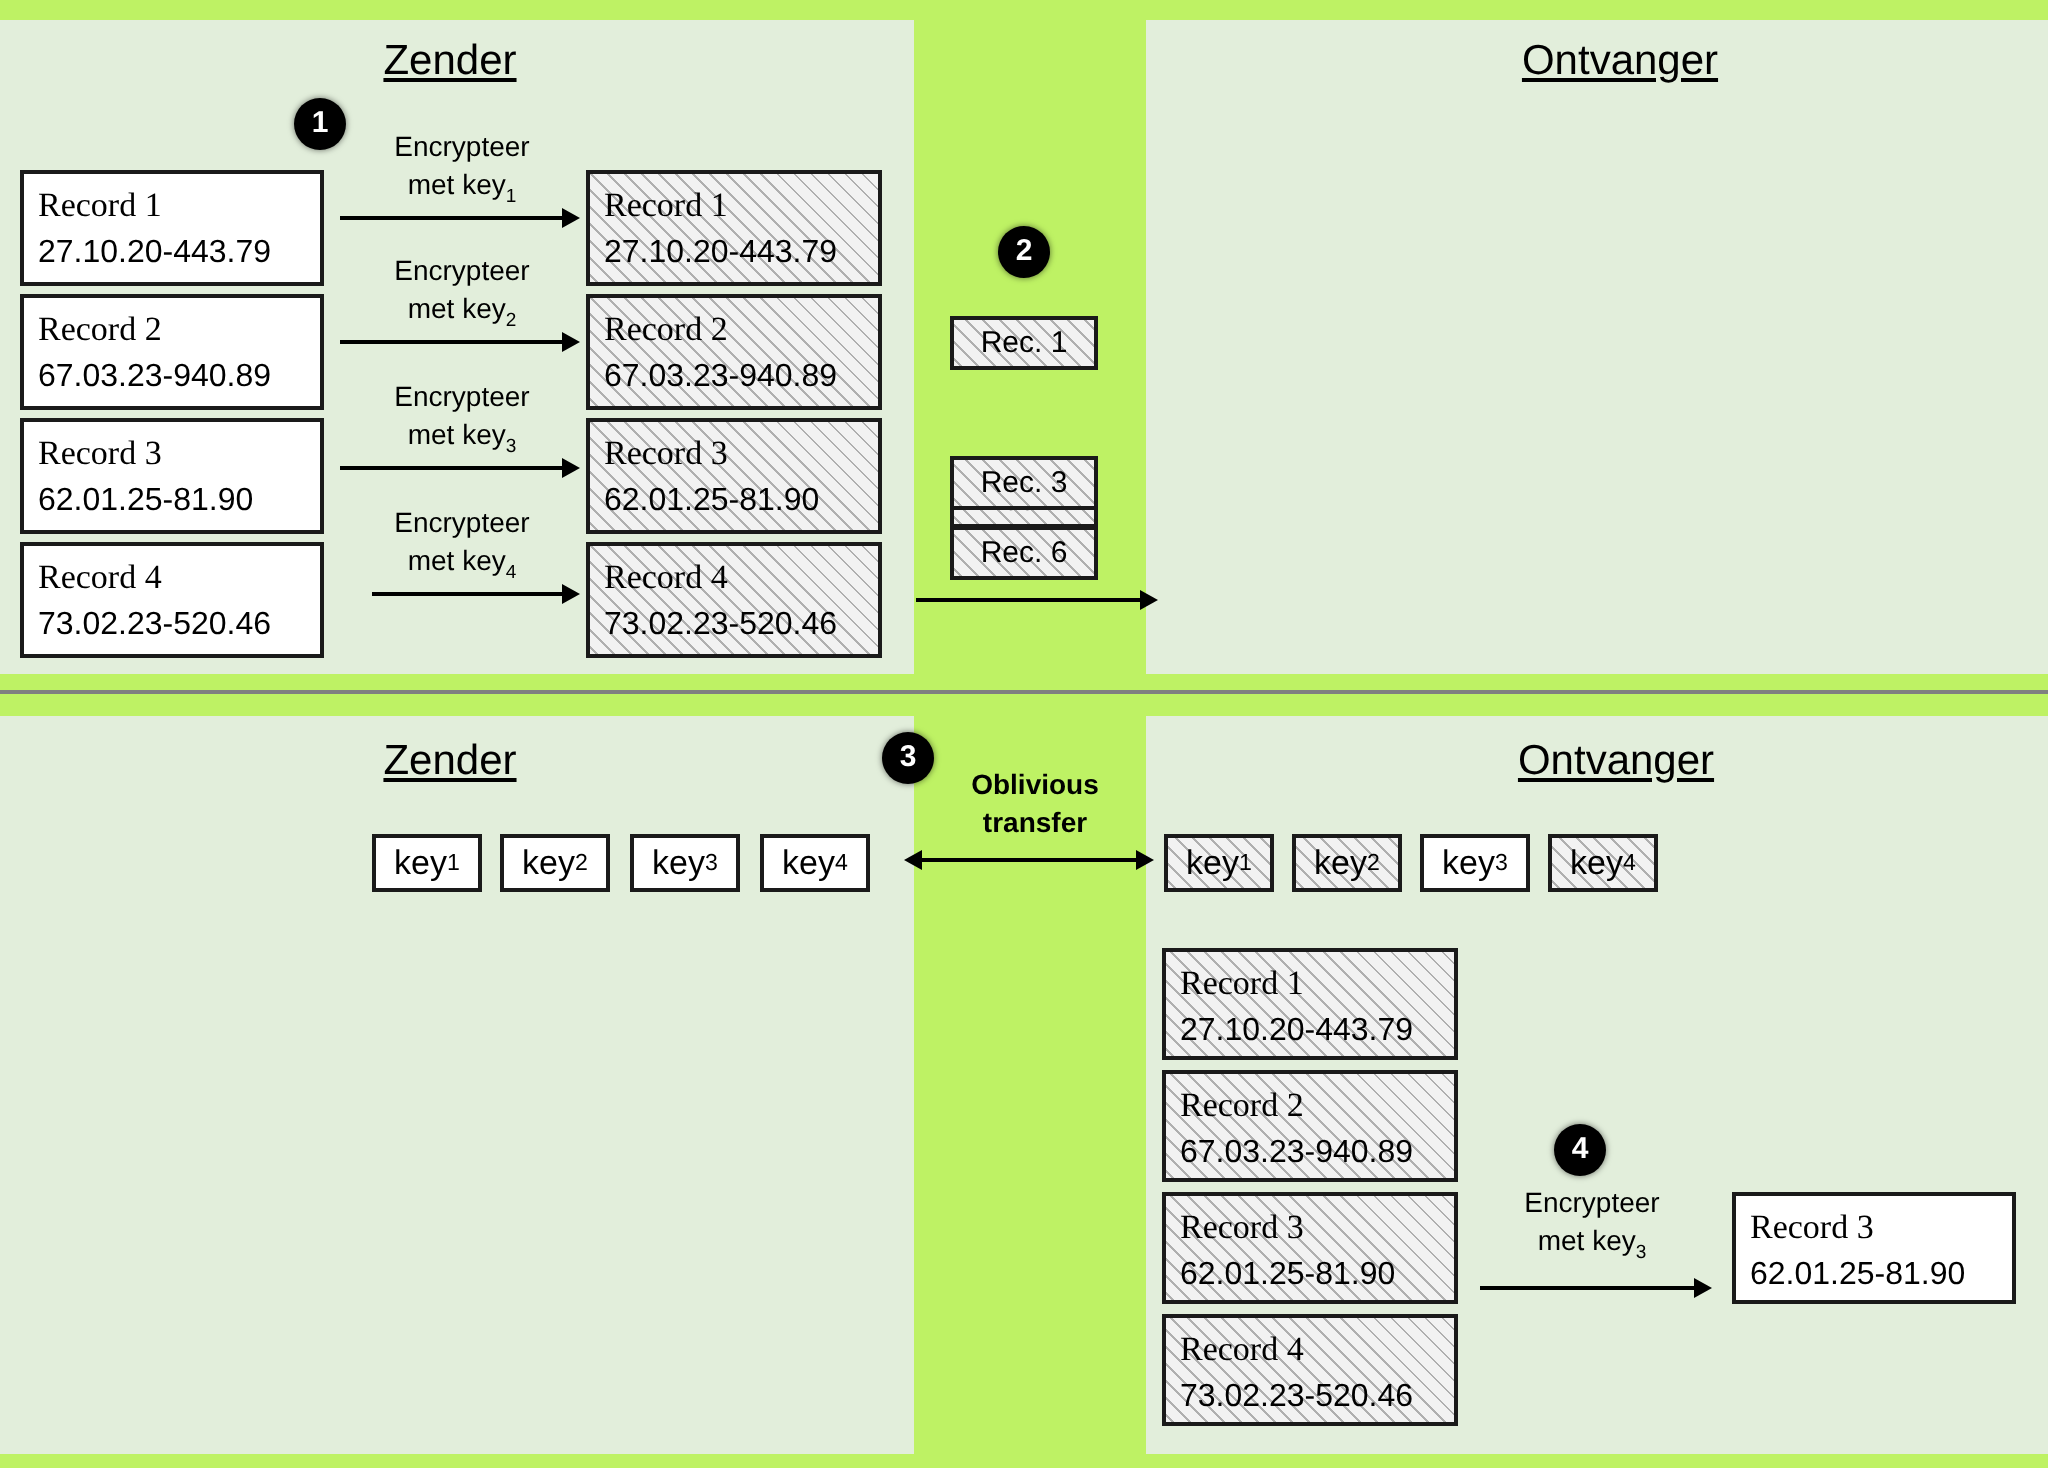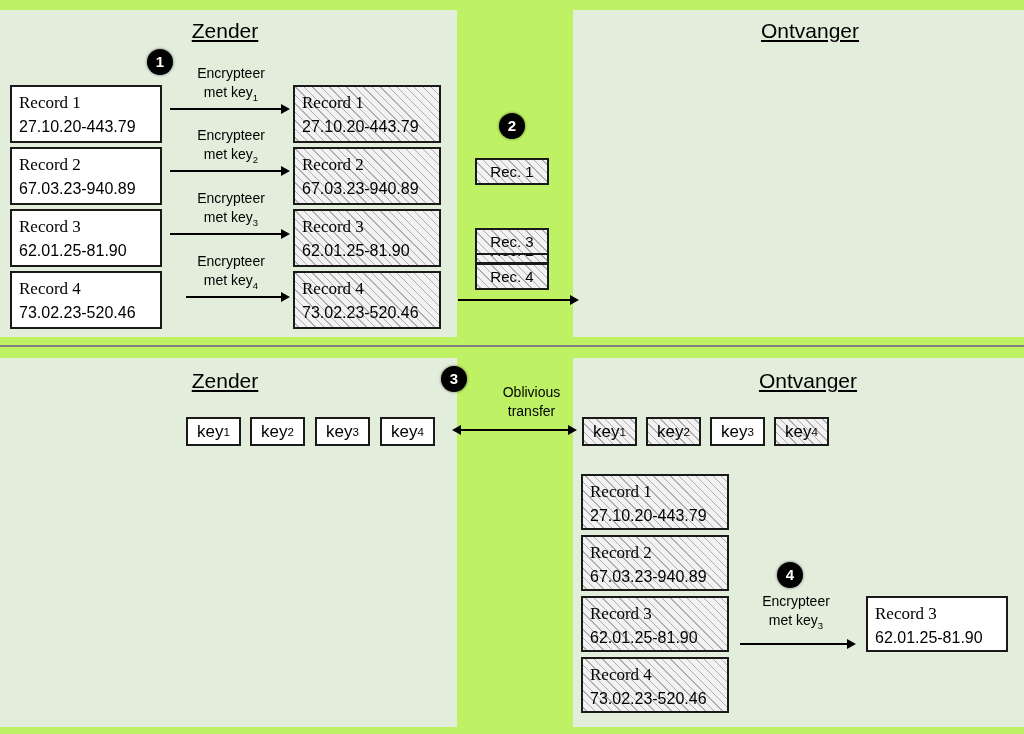--- a/index.html
+++ b/index.html
@@ -222,21 +222,21 @@
     <div class="rec-value">62.01.25-81.90</div>
   </div>
   <div class="box hatched record-box" style="left:293px; top:271px; width:148px; height:58px;">
     <div class="rec-title">Record 4</div>
     <div class="rec-value">73.02.23-520.46</div>
   </div>
 
   <div class="box hatched mini-box" style="left:475px; top:158px; width:74px; height:27px;">Rec. 1</div>
   <div class="box hatched mini-box" style="left:475px; top:193px; width:74px; height:27px;margin-top:44px;">Rec. 2</div>
   <div class="box hatched mini-box" style="left:475px; top:228px; width:74px; height:27px;">Rec. 3</div>
-  <div class="box hatched mini-box" style="left:475px; top:263px; width:74px; height:27px;">Rec. 4</div>
+  <div class="box hatched mini-box" style="left:475px; top:263px; width:74px; height:27px;">Rec. 6</div>
 
   <div class="arrow-line" style="left:458px; top:299px; width:113px;"></div>
   <div class="arrow-head-r" style="left:570px; top:295px;"></div>
 
   <div class="box key-box" style="left:186px; top:417px; width:55px; height:29px;">
     <span>key</span>
       <sub>1</sub>
   </div>
   <div class="box key-box" style="left:250px; top:417px; width:55px; height:29px;">
     <span>key</span>
@@ -244,21 +244,21 @@
   </div>
   <div class="box key-box" style="left:315px; top:417px; width:55px; height:29px;">
     <span>key</span>
       <sub>3</sub>
   </div>
   <div class="box key-box" style="left:380px; top:417px; width:55px; height:29px;">
     <span>key</span>
       <sub>4</sub>
   </div>
 
-  <div class="arrow-label" style="left:479px; top:383px; width:105px;">
+  <div class="arrow-label" style="left:465px; top:383px; width:105px;font-weight:bold;">
     <span>Oblivious</span><br>
     <span>transfer</span>
   </div>
   <div class="arrow-line" style="left:457px; top:429px; width:114px;"></div>
   <div class="arrow-head-l" style="left:452px; top:425px;"></div>
   <div class="arrow-head-r" style="left:568px; top:425px;"></div>
 
   <div class="box hatched key-box" style="left:582px; top:417px; width:55px; height:29px;">
     <span>key</span>
       <sub>1</sub>

